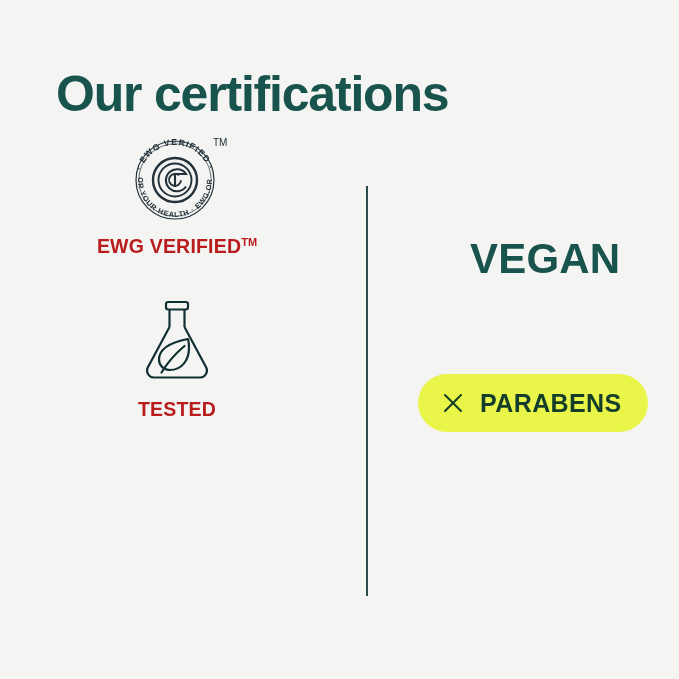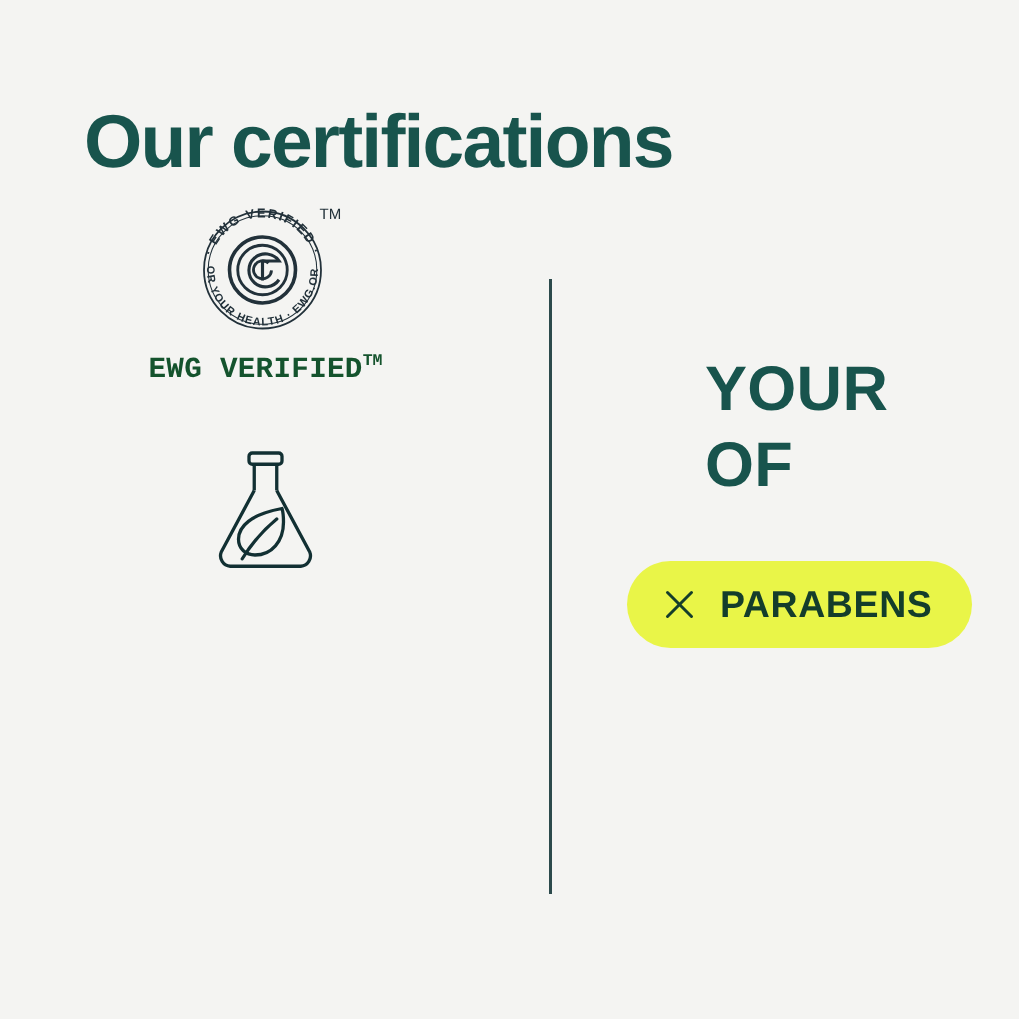--- a/index.html
+++ b/index.html
@@ -53,25 +53,24 @@
   .cert-icon-wrap {
     display: flex;
     align-items: center;
     justify-content: center;
   }
   .cert-label {
     margin-top: 12px;
     font-size: 19.5px;
     font-weight: 700;
     letter-spacing: 0.2px;
-    color: #14532d;
+    color: #b91c1c;
     text-align: center;
     line-height: 1.28;
     text-transform: uppercase;
-    font-family: Liberation Mono, monospace;
   }
   .cert-label .tm {
     font-size: 11px;
     vertical-align: super;
     letter-spacing: 0;
   }
   .item-ewg { margin-bottom: 34px; }
   .item-derm { margin-bottom: 30px; }
 
   
@@ -175,31 +174,31 @@
           <line x1="38.5" y1="16.5" x2="38.5" y2="34" stroke="#123033" stroke-width="2.2"></line>
           <line x1="53.5" y1="16.5" x2="53.5" y2="34" stroke="#123033" stroke-width="2.2"></line>
 
           <path d="M 38.5 34 L 16.5 75 A 7 7 0 0 0 22.5 84.5 L 69.5 84.5 A 7 7 0 0 0 75.5 75 L 53.5 34" fill="none" stroke="#123033" stroke-width="2.2" stroke-linejoin="round"></path>
 
           <path d="M 57 46 C 36 50 28 58 28 66.5 C 28 73 33 77 39 77 C 50 77 58 68 58 55 C 58 51 57.6 48 57 46 Z" fill="none" stroke="#123033" stroke-width="2.2" stroke-linejoin="round"></path>
           <path d="M 53.5 53 C 45 60 37 69 30.5 79.5" fill="none" stroke="#123033" stroke-width="2.2" stroke-linecap="round"></path>
         </svg>
       </div>
       <div class="cert-label">
+        <div>TESTED</div>
       </div>
     </div>
 
 
   </div>
 
   <div class="divider"></div>
 
   <div class="free-of">
-    <span>YOUR</span>
-    <span>OF</span>
+    <span>VEGAN</span>
   </div>
 
   <div class="pill-list">
 
     <div class="pill">
       <svg class="pill-x" width="22" height="22" viewBox="0 0 22 22">
         <line x1="3" y1="3" x2="19" y2="19" stroke="#143d2b" stroke-width="2" stroke-linecap="round"></line>
         <line x1="19" y1="3" x2="3" y2="19" stroke="#143d2b" stroke-width="2" stroke-linecap="round"></line>
       </svg>
       <span class="pill-label">PARABENS</span>

